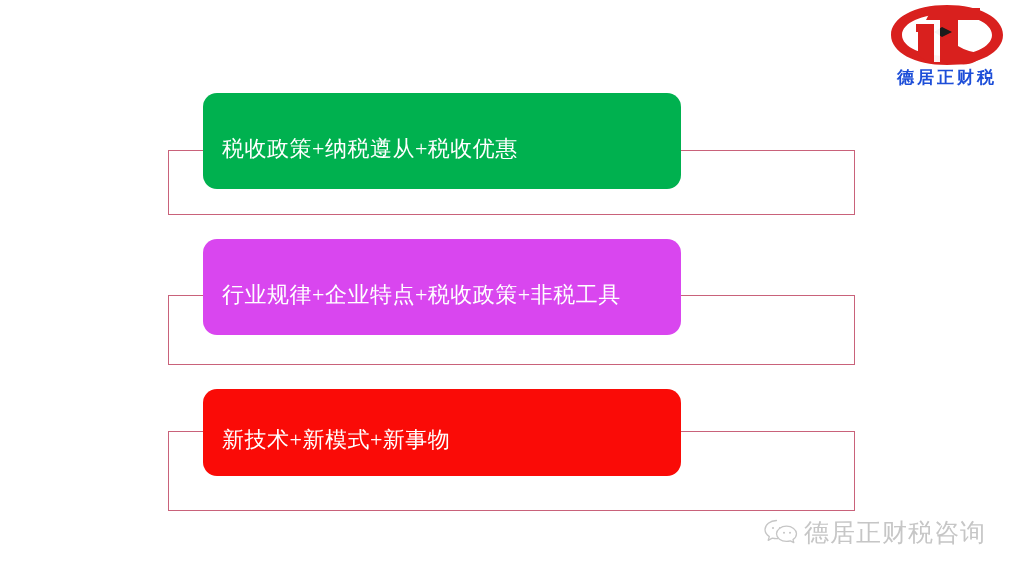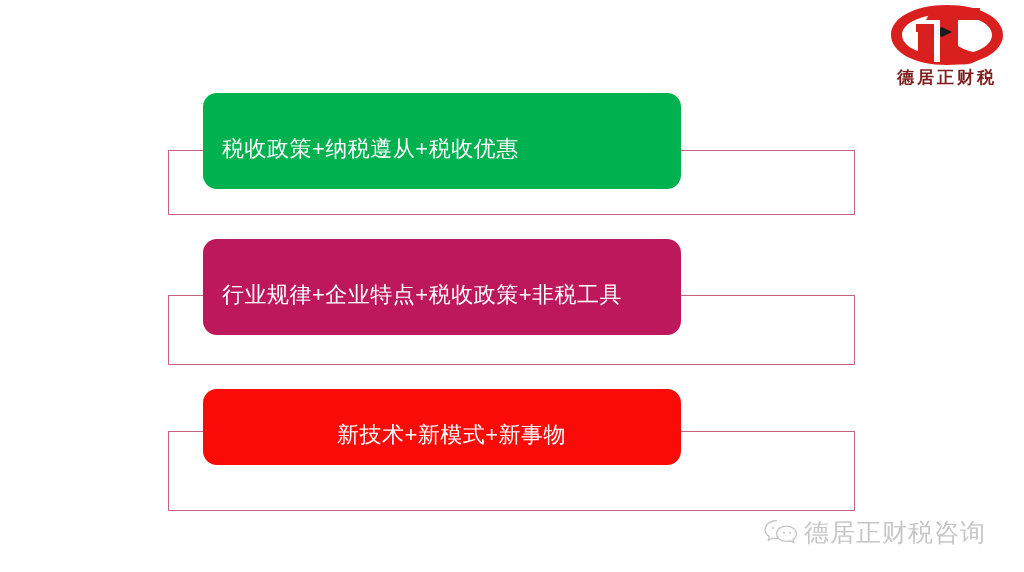--- a/index.html
+++ b/index.html
@@ -44,26 +44,26 @@
     align-items: center;
     box-sizing: border-box;
     padding-left: 19px;
   }
   .pill .pill-text {
     color: #ffffff;
     font-size: 22px;
     line-height: 1.1;
     letter-spacing: 0.5px;
     white-space: nowrap;
-    font-family: Liberation Sans, sans-serif;
+    font-family: Liberation Serif, serif;
     margin-top: 16px;
   }
   .pill.p1 { left: 203px; top: 93px;  width: 478px; height: 96px; }
   .pill.p2 { left: 203px; top: 239px; width: 478px; height: 96px; }
-  .pill.p3 { left: 203px; top: 389px; width: 478px; height: 76px; justify-content: center; }
+  .pill.p3 { left: 203px; top: 389px; width: 478px; height: 87px; }
 
   
   #logo {
     position: absolute;
     left: 872px;
     top: 2px;
     width: 150px;
     height: 96px;
   }
   #logo .logo-mark {
@@ -116,21 +116,21 @@
 <div id="stage" style="background: rgb(255, 255, 255);">
 
   <div class="connector-rect r1" style="border-color: rgb(201, 98, 122);"></div>
 
   <div class="pill p1" style="background: rgb(0, 177, 79);">
     <span class="pill-text" style="color: rgb(255, 255, 255);">税收政策+纳税遵从+税收优惠</span>
   </div>
 
   <div class="connector-rect r2" style="border-color: rgb(201, 98, 122);"></div>
 
-  <div class="pill p2" style="background: #be185d;">
+  <div class="pill p2" style="background: #d946ef;">
     <span class="pill-text" style="color: rgb(255, 255, 255);">行业规律+企业特点+税收政策+非税工具</span>
   </div>
 
   <div class="connector-rect r3" style="border-color: rgb(201, 98, 122);"></div>
 
   <div class="pill p3" style="background: rgb(250, 11, 7);">
     <span class="pill-text" style="color: rgb(255, 255, 255);">新技术+新模式+新事物</span>
   </div>
 
   <div id="logo">
@@ -140,21 +140,21 @@
                M59 12 C84 12 104 21 104 33 C104 45 84 54 59 54 C34 54 14 45 14 33 C14 21 34 12 59 12 Z" fill="#D9201E"></path>
 
       <path d="M44 6 L92 6 L92 18 L70 18 L70 60 C70 60 58 62 52 56 L52 18 L38 18 Z" fill="#D9201E"></path>
       <path d="M28 22 L46 22 L46 60 C40 60 33 57 30 52 L30 30 L28 30 Z" fill="#D9201E"></path>
       <path d="M70 44 C80 50 90 52 98 50 C92 60 80 64 70 62 Z" fill="#D9201E"></path>
 
       <path d="M54 25 L64 30 L54 35 L46 30 Z" fill="#1B1B1B"></path>
 
       <path d="M46 22 L52 22 L52 60 L46 60 Z" fill="#FFFFFF" opacity="0.95"></path>
     </svg>
-    <div class="logo-word" style="color: #7f1d1d;">德居正财税</div>
+    <div class="logo-word" style="color: #1d4ed8;">德居正财税</div>
   </div>
 
   <div id="watermark">
     <svg class="wm-icon" viewBox="0 0 34 26">
 
       <path d="M12.5 1.5 C6.1 1.5 1 5.6 1 10.6 C1 13.4 2.7 15.9 5.3 17.6 L4.2 21.3 L8.3 19.2
                C9.6 19.5 11 19.7 12.5 19.7 C12.9 19.7 13.3 19.7 13.7 19.6" fill="none" stroke="#C6C6C6" stroke-width="1.3" stroke-linecap="round" stroke-linejoin="round"></path>
       <circle cx="9" cy="9" r="1.1" fill="#C6C6C6"></circle>
       <circle cx="16" cy="9" r="1.1" fill="#C6C6C6"></circle>
 

